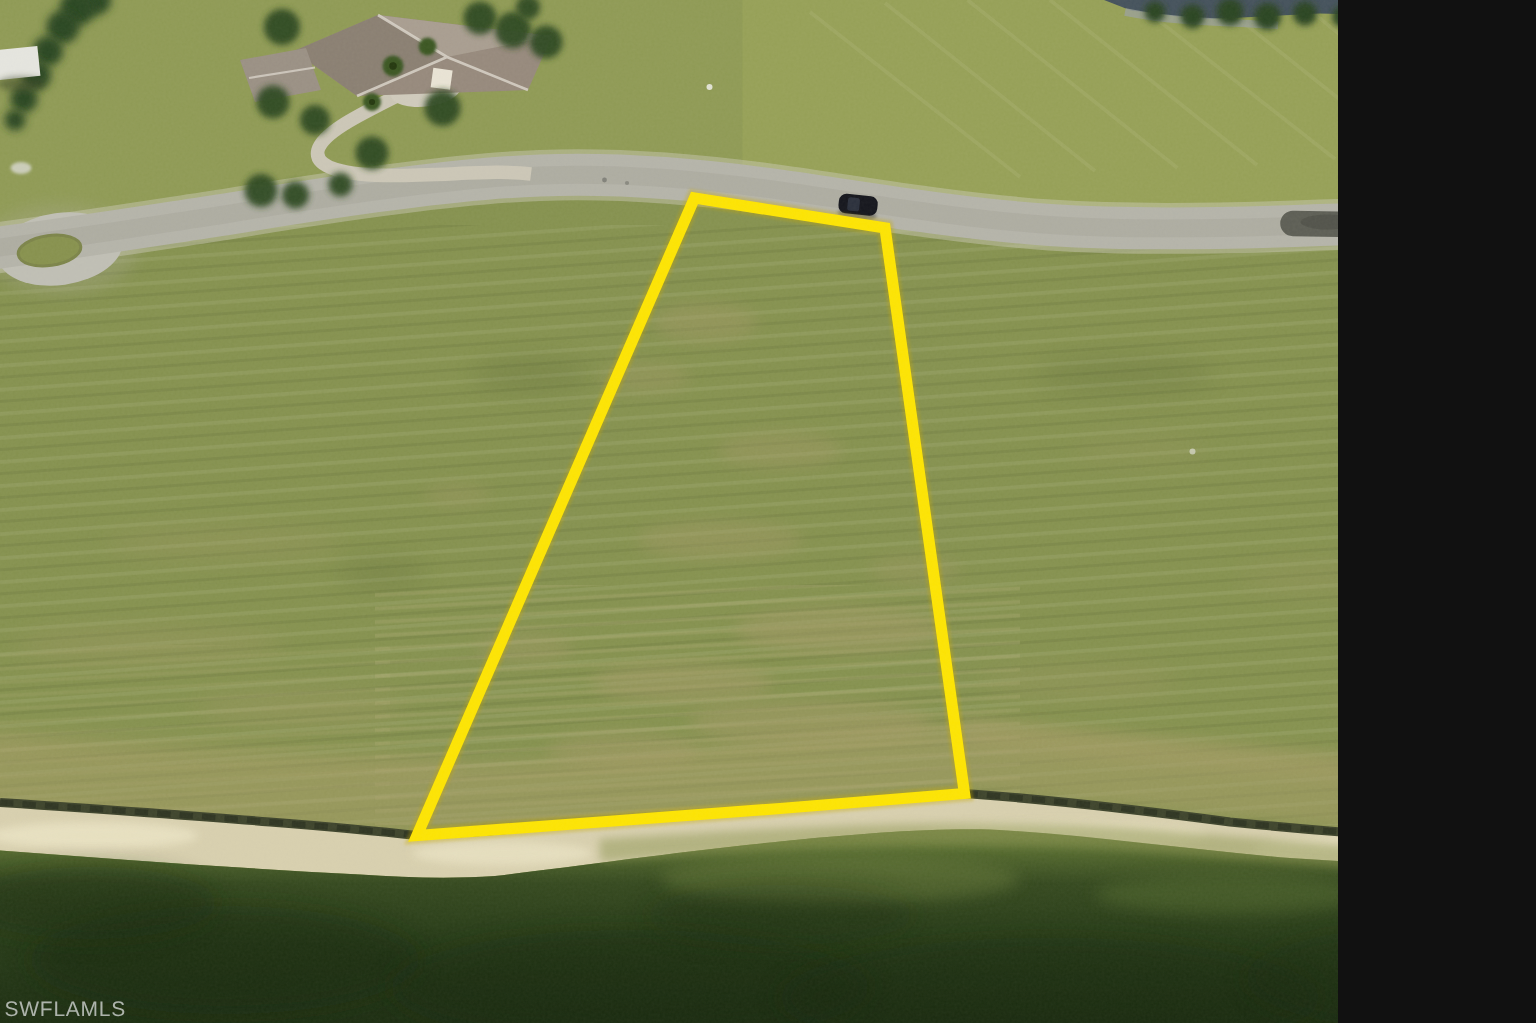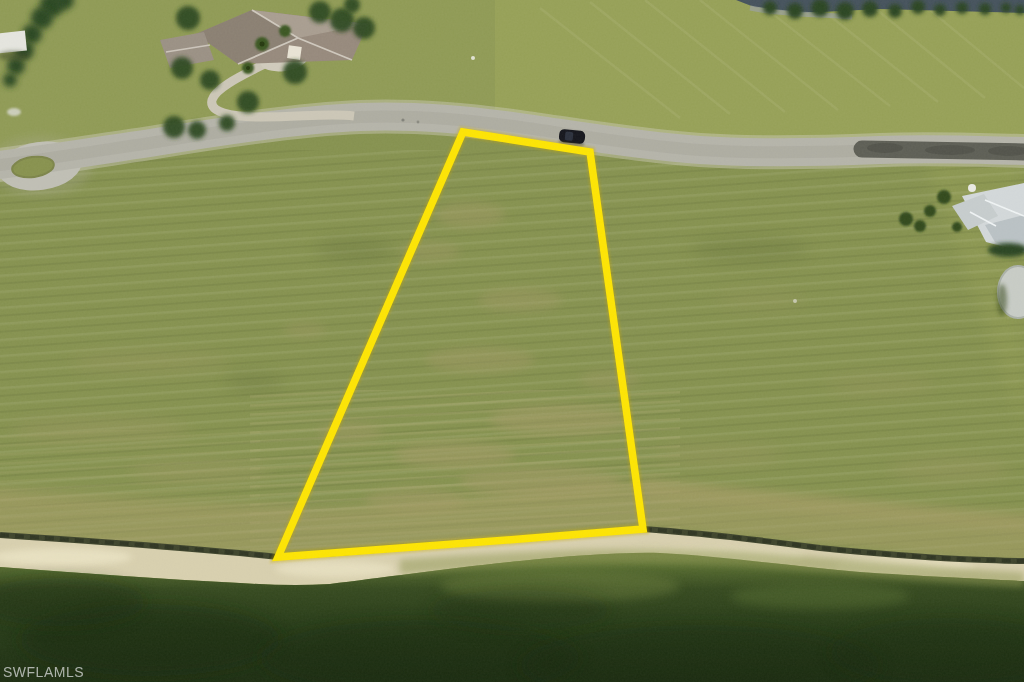--- a/index.html
+++ b/index.html
@@ -1,16 +1,16 @@
 <!DOCTYPE html>
 <html><head>
 <meta charset="utf-8">
 <style>
   html,body{margin:0;padding:0;background:#111;}
-  .stage{position:relative;width:1024px;height:682px;overflow:hidden;font-family:"Liberation Sans",sans-serif;}
+  .stage{position:relative;width:892px;height:682px;overflow:hidden;font-family:"Liberation Sans",sans-serif;}
   svg{display:block;}
   .wm{font-family:"Liberation Sans",sans-serif;font-size:14px;letter-spacing:.5px;opacity:.85;}
 </style>
 </head>
 <body>
 
 <div class="stage">
 <svg width="1024" height="682" viewBox="0 0 1024 682" xmlns="http://www.w3.org/2000/svg">
   <defs>
     <filter id="b1" x="-60%" y="-60%" width="220%" height="220%">

